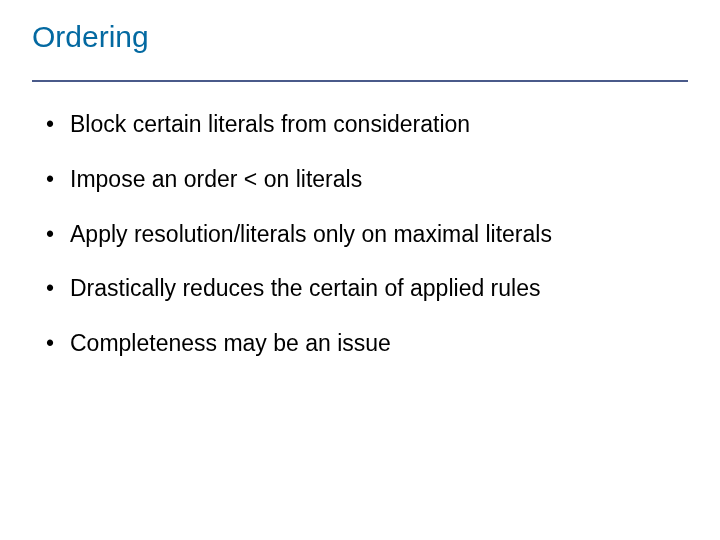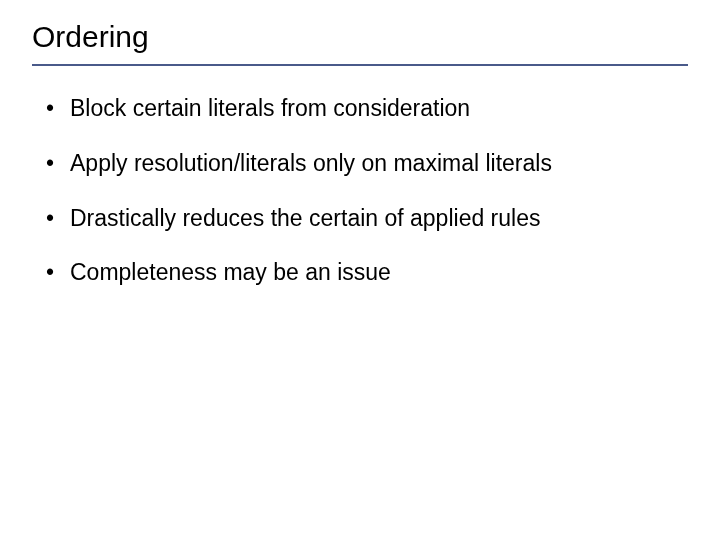--- a/index.html
+++ b/index.html
@@ -10,24 +10,24 @@
     body {
       width: 720px;
       height: 540px;
       background: #ffffff;
       font-family: Arial, Helvetica, sans-serif;
       padding: 20px 32px;
       overflow: hidden;
     }
     .title {
       font-size: 30px;
-      color: #000000;
+      color: #0369a1;
       font-weight: normal;
       padding-bottom: 6px;
-      margin-bottom: 4px;
+      margin-bottom: 20px;
     }
     .divider {
       border: none;
       border-top: 2px solid #4a5a8a;
       margin-bottom: 28px;
     }
     .bullets {
       list-style: none;
       padding-left: 14px;
     }
@@ -49,16 +49,17 @@
     }
   </style>
 </head>
 <body>
 
 <h1 class="title">Ordering</h1>
 <hr class="divider">
 
 <ul class="bullets">
   <li>Block certain literals from consideration</li>
+  <li>Impose an order &lt; on literals</li>
   <li>Apply resolution/literals only on maximal literals</li>
   <li>Drastically reduces the certain of applied rules</li>
   <li>Completeness may be an issue</li>
 </ul>
 
 </body></html>

